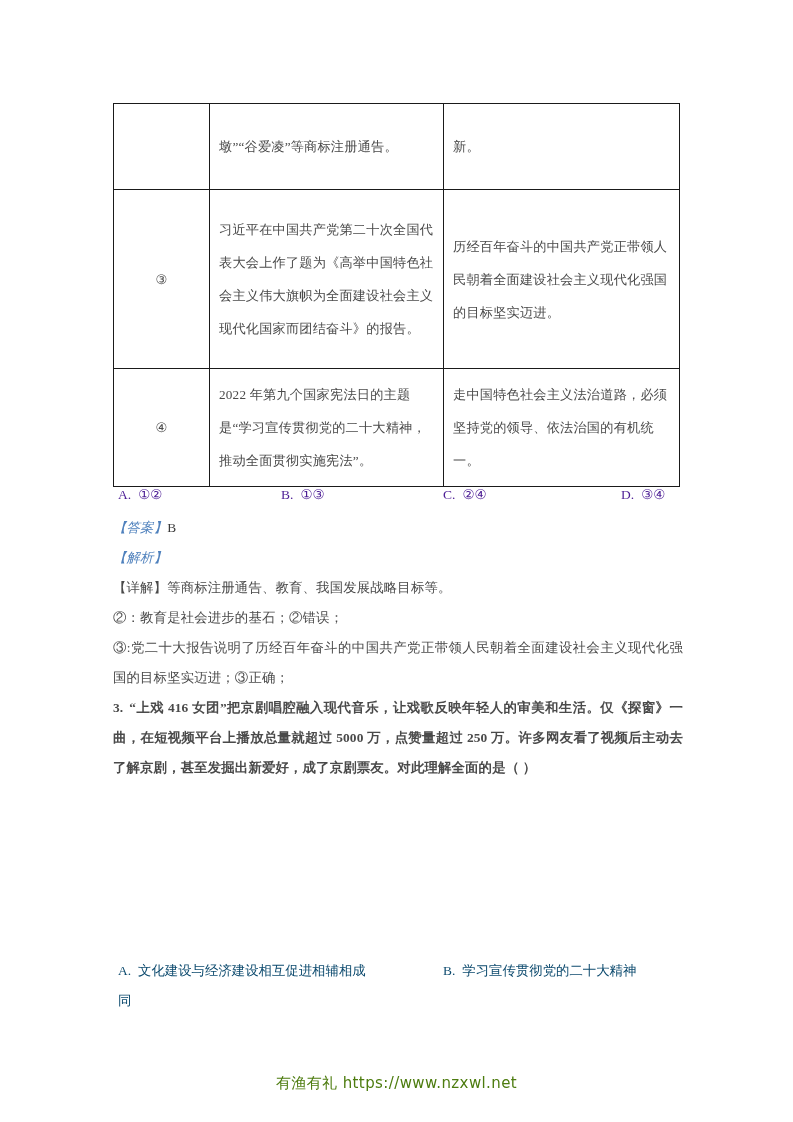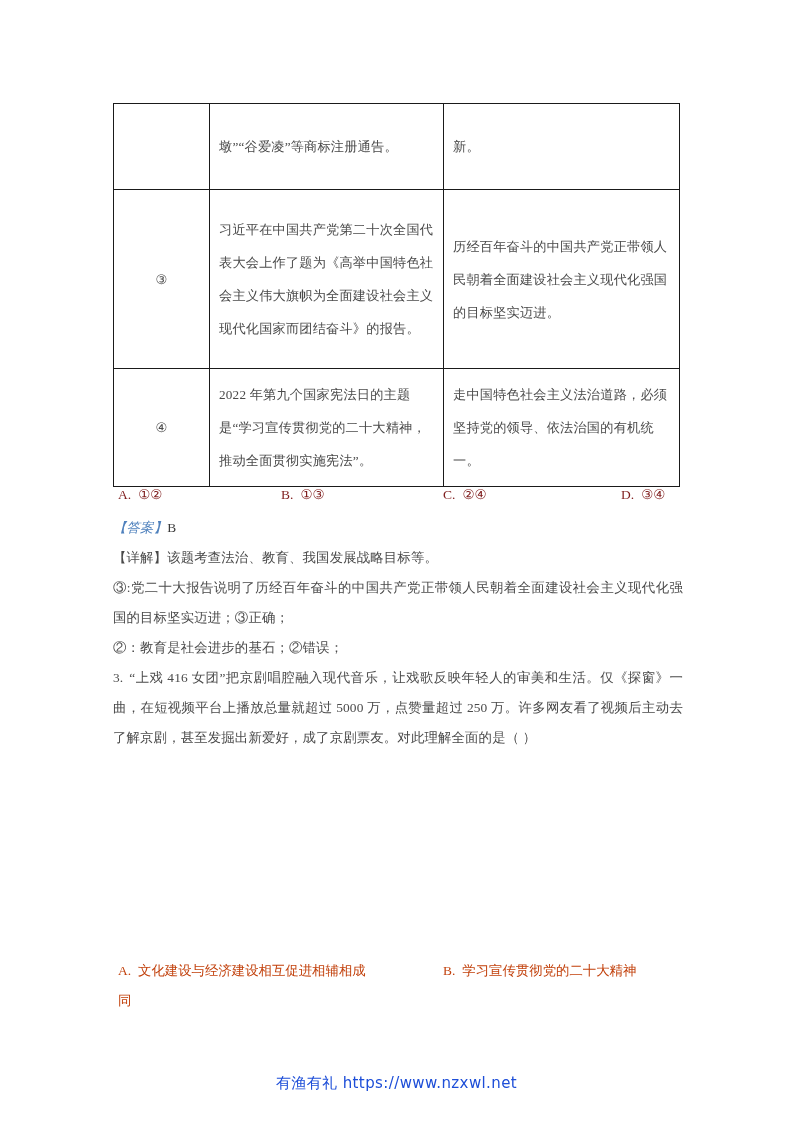--- a/index.html
+++ b/index.html
@@ -52,21 +52,21 @@
   .cell-top { vertical-align: top; }
 
   
   .options-row {
     position: absolute;
     left: 113px;
     top: 478px;
     width: 565px;
     height: 24px;
     font-size: 13.5px;
-    color: #7f1d1d;
+    color: #4c1d95;
   }
   .options-row .opt {
     position: absolute;
     white-space: nowrap;
   }
   .opt-a { left: 5px; }
   .opt-b { left: 168px; }
   .opt-c { left: 330px; }
   .opt-d { left: 508px; text-align: center; }
   .opt-letter { margin-right: 7px; }
@@ -84,47 +84,47 @@
   }
   .body-flow p {
     margin: 0;
     padding: 0;
     text-align: justify;
     text-justify: inter-ideograph;
   }
   .tag-blue { color: #4f81bd; font-style: italic; }
   .ans-letter { color: #3a3a3a; }
 
-  .q-block { margin-top: 0; }
+  .q-block { margin-top: 0; font-weight: bold; }
 
   
   .q3-options {
     position: absolute;
     left: 113px;
     top: 948px;
     width: 580px;
     font-size: 13.4px;
     line-height: 30px;
-    color: #c2410c;
+    color: #0c4a6e;
   }
   .q3-opt-line { position: relative; height: 30px; }
   .q3-a { position: absolute; left: 5px; }
   .q3-b { position: absolute; left: 330px; }
   .q3-wrap { position: absolute; left: 5px; top: 30px; }
 
   
   .watermark {
     position: absolute;
     left: 0;
     top: 1066px;
     width: 793px;
     text-align: center;
     font-family: "DejaVu Sans", "Liberation Sans", sans-serif;
     font-size: 15px;
-    color: #1d4ed8;
+    color: #4d7c0f;
     letter-spacing: 0.4px;
   }
 </style>
 </head>
 <body>
 
 <div class="page">
 
   <table class="evi-table">
     <tbody>
@@ -150,25 +150,26 @@
     <div class="opt opt-a"><span class="opt-letter">A.</span><span>①②</span></div>
     <div class="opt opt-b"><span class="opt-letter">B.</span><span>①③</span></div>
     <div class="opt opt-c"><span class="opt-letter">C.</span><span>②④</span></div>
     <div class="opt opt-d"><span class="opt-letter">D.</span><span>③④</span></div>
   </div>
 
   <div class="body-flow">
 
     <p><span class="tag-blue">【答案】</span><span class="ans-letter">B</span></p>
 
+    <p><span class="tag-blue">【解析】</span></p>
 
-    <p><span>【详解】</span><span>该题考查法治、教育、我国发展战略目标等。</span></p>
+    <p><span>【详解】</span><span>等商标注册通告、教育、我国发展战略目标等。</span></p>
 
+    <p>②：教育是社会进步的基石；②错误；</p>
     <p>③:党二十大报告说明了历经百年奋斗的中国共产党正带领人民朝着全面建设社会主义现代化强国的目标坚实迈进；③正确；</p>
-    <p>②：教育是社会进步的基石；②错误；</p>
 
     <p class="q-block"><span>3.</span><span style="display:inline-block;width:6px"></span><span>“上戏 416 女团”把京剧唱腔融入现代音乐，让戏歌反映年轻人的审美和生活。仅《探窗》一曲，在短视频平台上播放总量就超过 5000 万，点赞量超过 250 万。许多网友看了视频后主动去了解京剧，甚至发掘出新爱好，成了京剧票友。对此理解全面的是（     ）</span></p>
   </div>
 
   <div class="q3-options">
     <div class="q3-opt-line">
       <span class="q3-a"><span class="opt-letter">A.</span><span>文化建设与经济建设相互促进相辅相成</span></span>
       <span class="q3-b"><span class="opt-letter">B.</span><span>学习宣传贯彻党的二十大精神</span></span>
     </div>
     <div class="q3-wrap">同</div>

